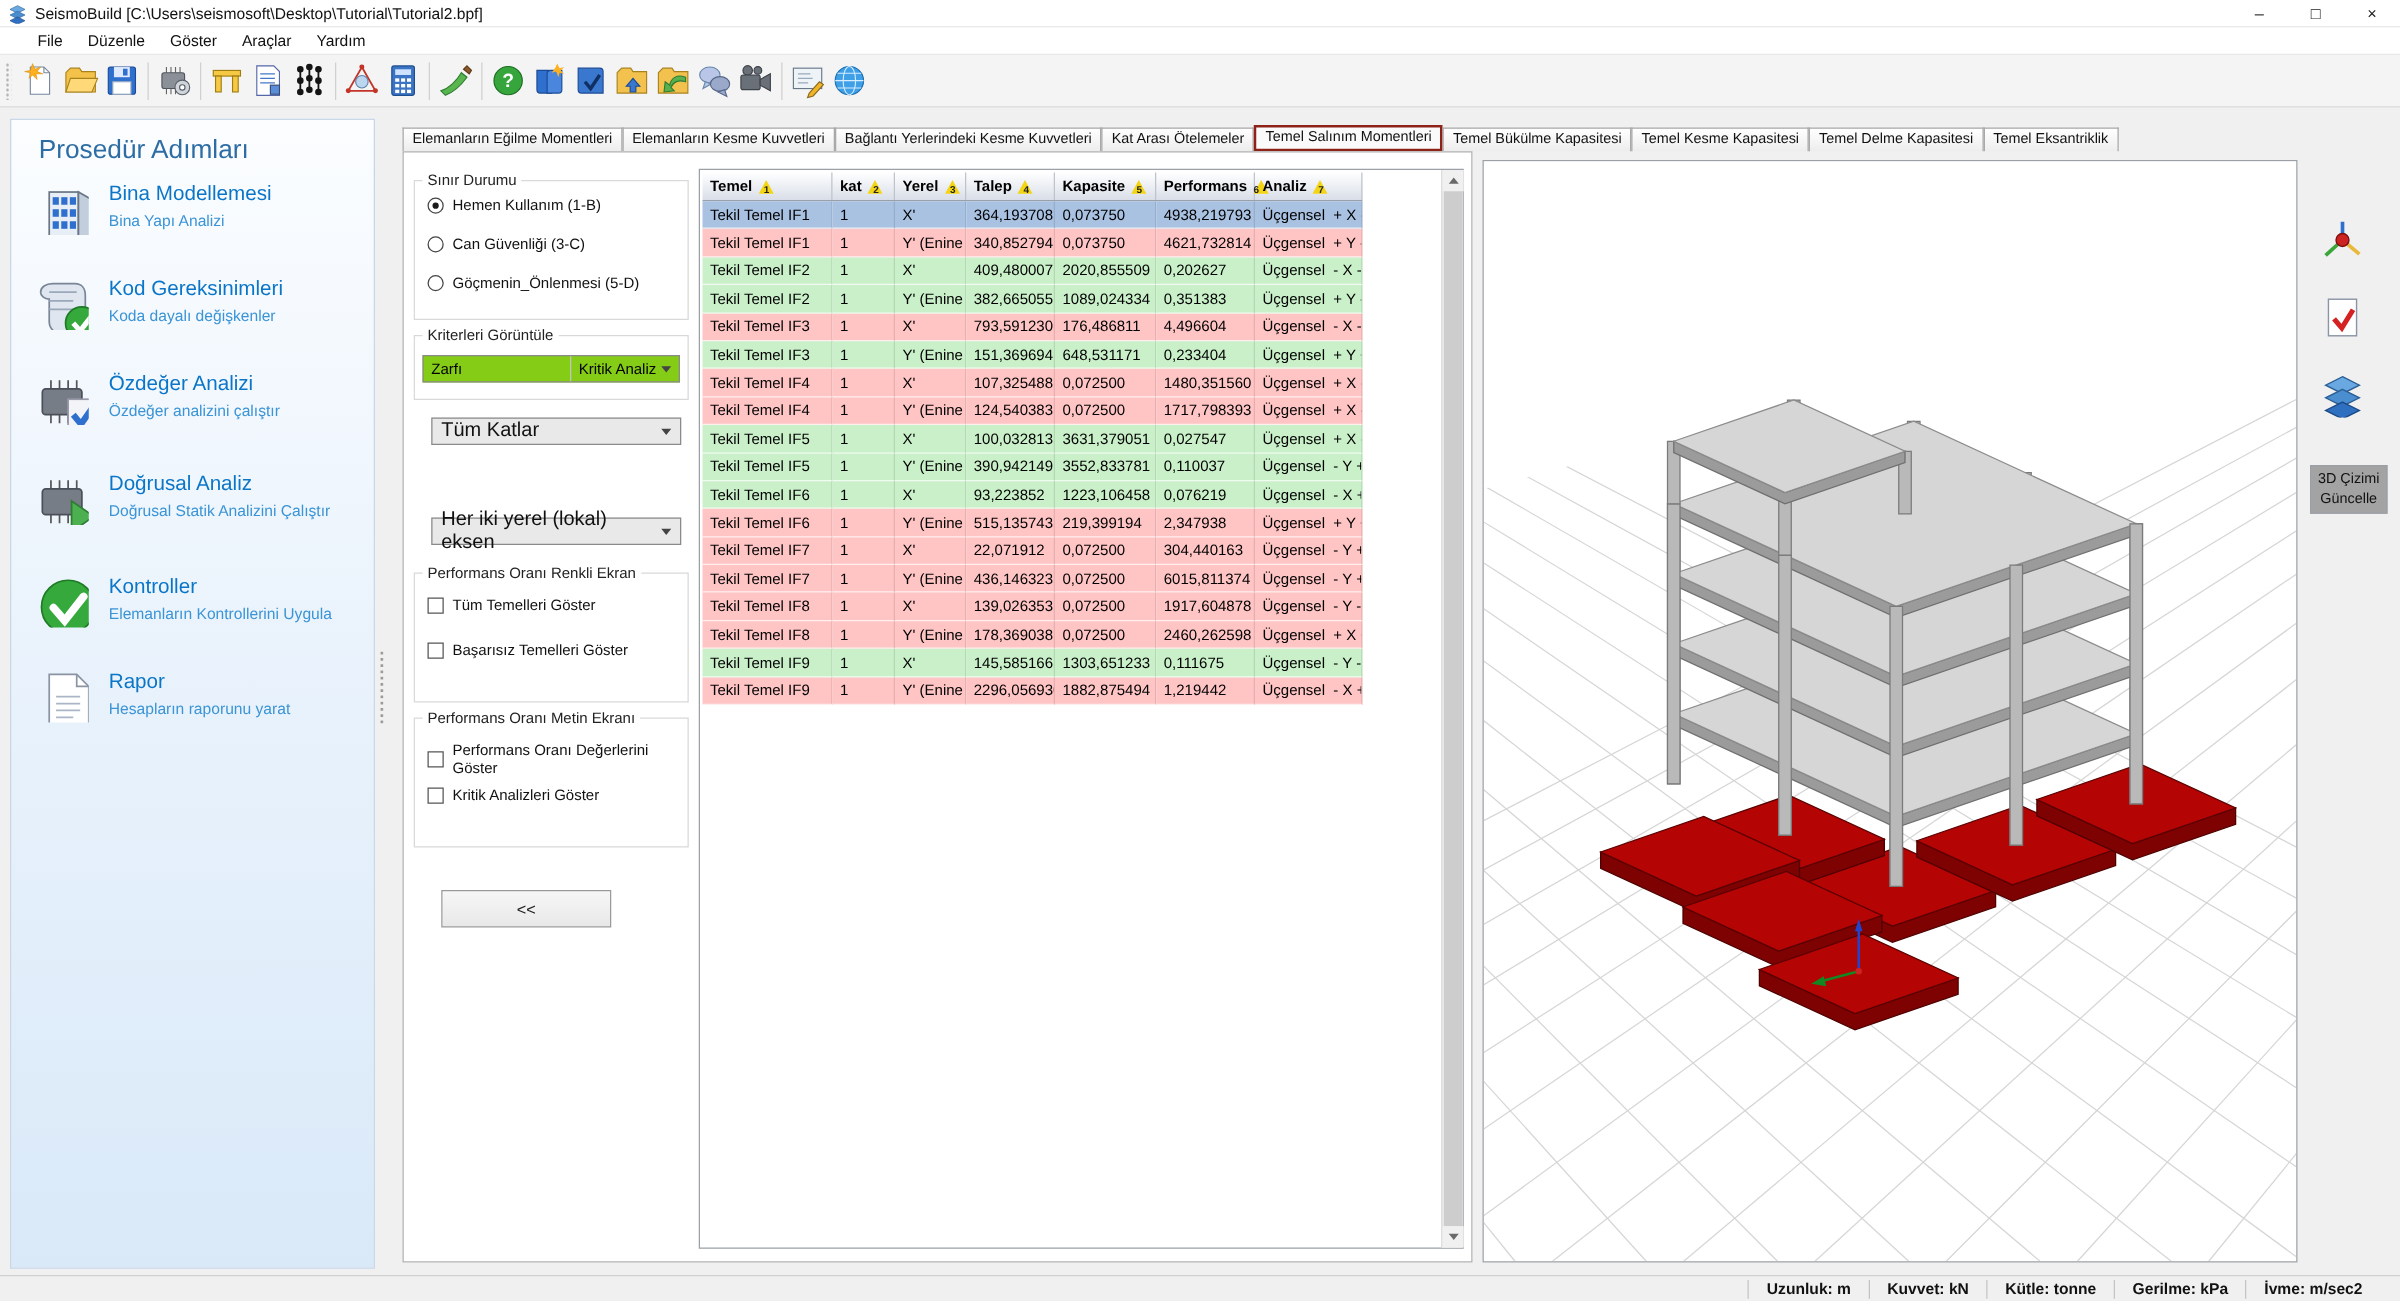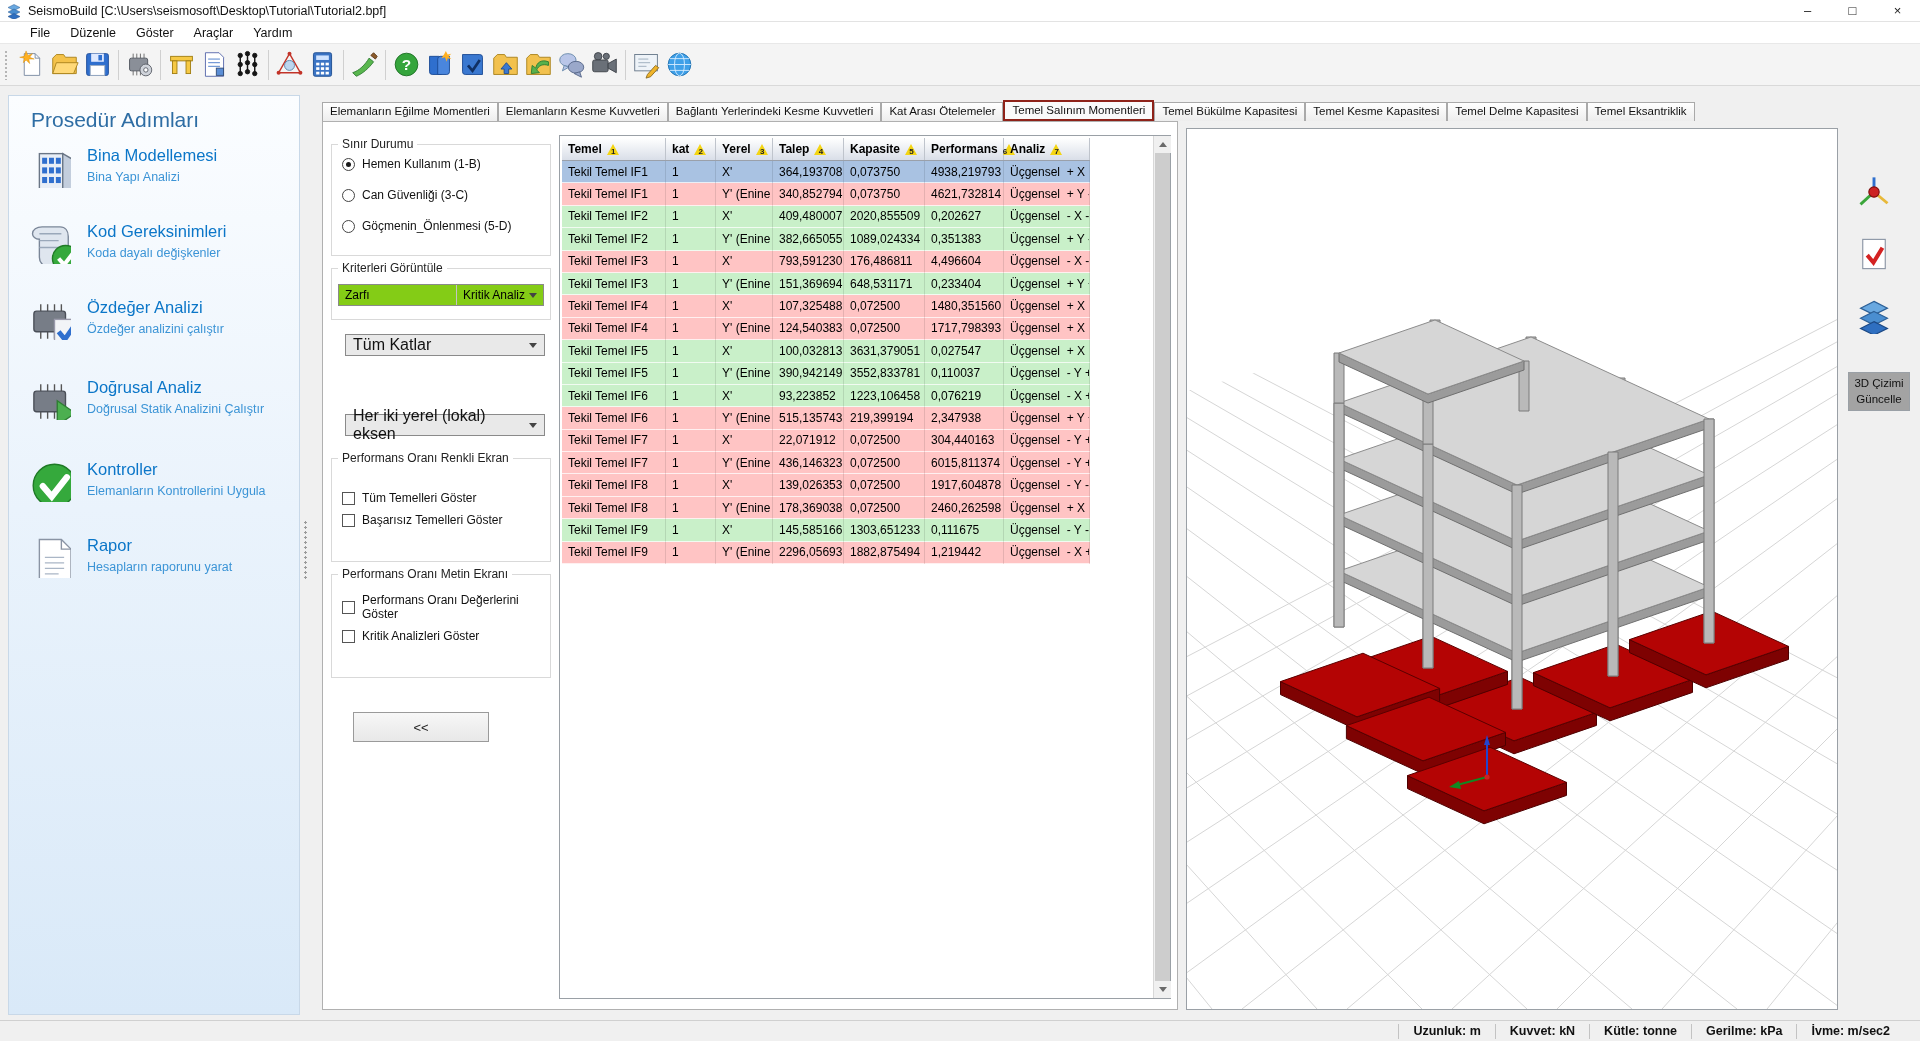--- a/index.html
+++ b/index.html
@@ -384,21 +384,21 @@
         <span class="chev"></span>
       </div>
     <div class="combo" style="left:22px;top:292px;width:200px;">
         <span>Her iki yerel (lokal) eksen</span>
         <span class="chev"></span>
       </div>
 
     <div class="grp" style="left:8px;top:336px;width:220px;height:104px;">
       <span class="glabel">Performans Oranı Renkli Ekran</span>
       <div id="colorchecks">
-          <div class="optrow" style="left: 10px; top: 32px; justify-content: flex-end;">
+          <div class="optrow" style="left: 10px; top: 18px; justify-content: flex-end;">
             <span class="chk"></span>
             <span>Tüm Temelleri Göster</span>
           </div>
           <div class="optrow" style="left: 10px; top: 54px;">
             <span class="chk"></span>
             <span>Başarısız Temelleri Göster</span>
           </div>
         </div>
     </div>
 

